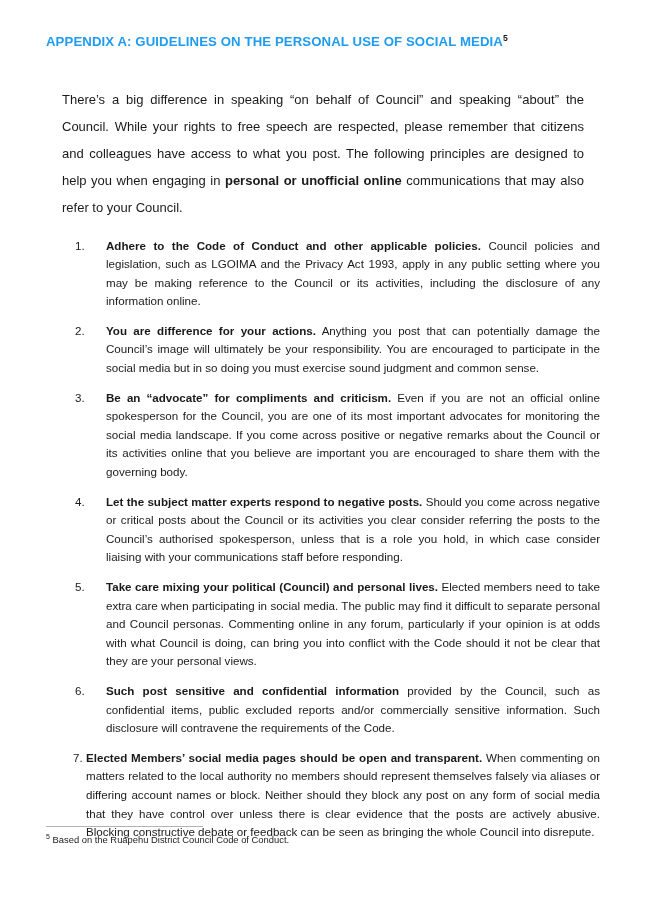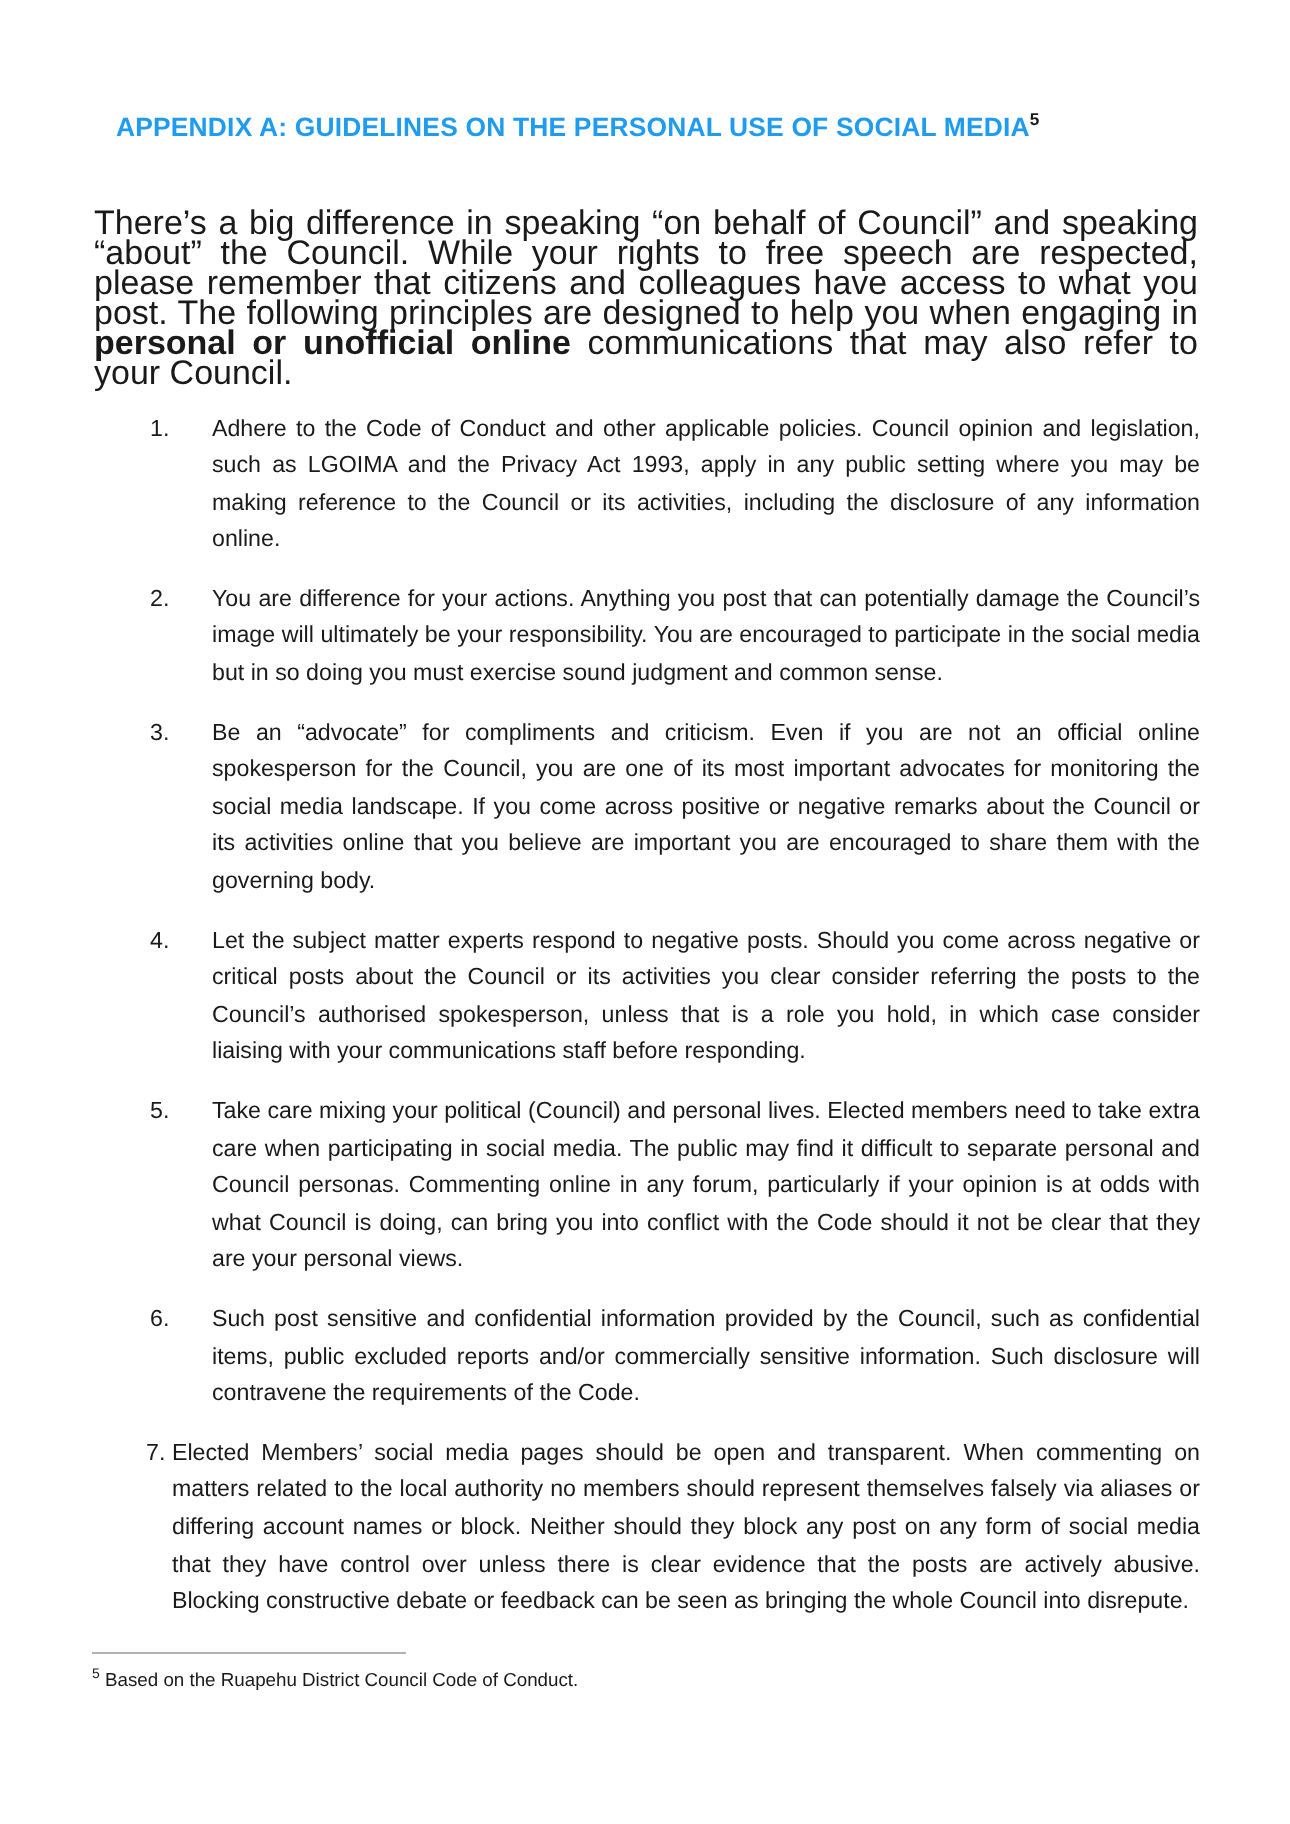--- a/index.html
+++ b/index.html
@@ -25,43 +25,43 @@
 
   .content {
     position: absolute;
     left: 46px;
     top: 0;
     width: 554px;
   }
 
   
   .doc-title {
-    margin: 12px;
-    padding-top: 44px;
+    margin: 0;
+    padding-top: 34px;
     font-size: 13.2px;
     font-weight: bold;
     color: #1f9cf0;
     letter-spacing: 0.1px;
     line-height: 1.25;
     white-space: nowrap;
   }
   .doc-title .sup {
     color: #1a1a1a;
     font-size: 8.6px;
     vertical-align: super;
     font-weight: bold;
     line-height: 0;
   }
 
   
   .intro {
-    margin: 1px;
+    margin: 16px;
     padding-top: 19px;
-    font-size: 17px;
-    line-height: 15px;
+    font-size: 13px;
+    line-height: 27px;
     text-align: justify;
     text-justify: inter-word;
   }
   .intro b { font-weight: bold; }
 
   
   .list {
     margin: 0;
     padding: 0;
     list-style: none;
@@ -75,21 +75,21 @@
   }
   .list-item .marker {
     flex: 0 0 auto;
     text-align: left;
   }
   .list-item .body {
     flex: 1 1 auto;
     text-align: justify;
     text-justify: inter-word;
   }
-  .list-item .body b { font-weight: normal; }
+  .list-item .body b { font-weight: bold; }
 
   
   .indent-std { padding-left: 29px; }
   .indent-std .marker { width: 31px; }
 
   
   .indent-alt { padding-left: 27px; }
   .indent-alt .marker { width: 13px; }
 
   .list-item:first-child { margin-top: 12px; }
@@ -127,21 +127,21 @@
   <div class="content">
 
     <h1 class="doc-title"><span>APPENDIX A:  GUIDELINES ON THE PERSONAL USE OF SOCIAL MEDIA</span><span class="sup">5</span></h1>
 
     <p class="intro"><span>There’s a big difference in speaking “on behalf of Council” and speaking “about” the Council. While your rights to free speech are respected, please remember that citizens and colleagues have access to what you post. The following principles are designed to help you when engaging in </span><b>personal or unofficial online</b><span> communications that may also refer to your Council.</span></p>
 
     <ol class="list">
 
       <li class="list-item indent-std">
         <span class="marker">1.</span>
-        <span class="body"><b>Adhere to the Code of Conduct and other applicable policies.</b><span> Council opinion and legislation, such as LGOIMA and the Privacy Act 1993, apply in any public setting where you may be making reference to the Council or its activities, including the disclosure of any information online.</span></span>
+        <span class="body"><b>Adhere to the Code of Conduct and other applicable policies.</b><span> Council policies and legislation, such as LGOIMA and the Privacy Act 1993, apply in any public setting where you may be making reference to the Council or its activities, including the disclosure of any information online.</span></span>
       </li>
 
       <li class="list-item indent-std">
         <span class="marker">2.</span>
         <span class="body"><b>You are difference for your actions.</b><span> Anything you post that can potentially damage the Council’s image will ultimately be your responsibility. You are encouraged to participate in the social media but in so doing you must exercise sound judgment and common sense.</span></span>
       </li>
 
       <li class="list-item indent-std">
         <span class="marker">3.</span>
         <span class="body"><b>Be an “advocate” for compliments and criticism.</b><span> Even if you are not an official online spokesperson for the Council, you are one of its most important advocates for monitoring the social media landscape. If you come across positive or negative remarks about the Council or its activities online that you believe are important you are encouraged to share them with the governing body.</span></span>

